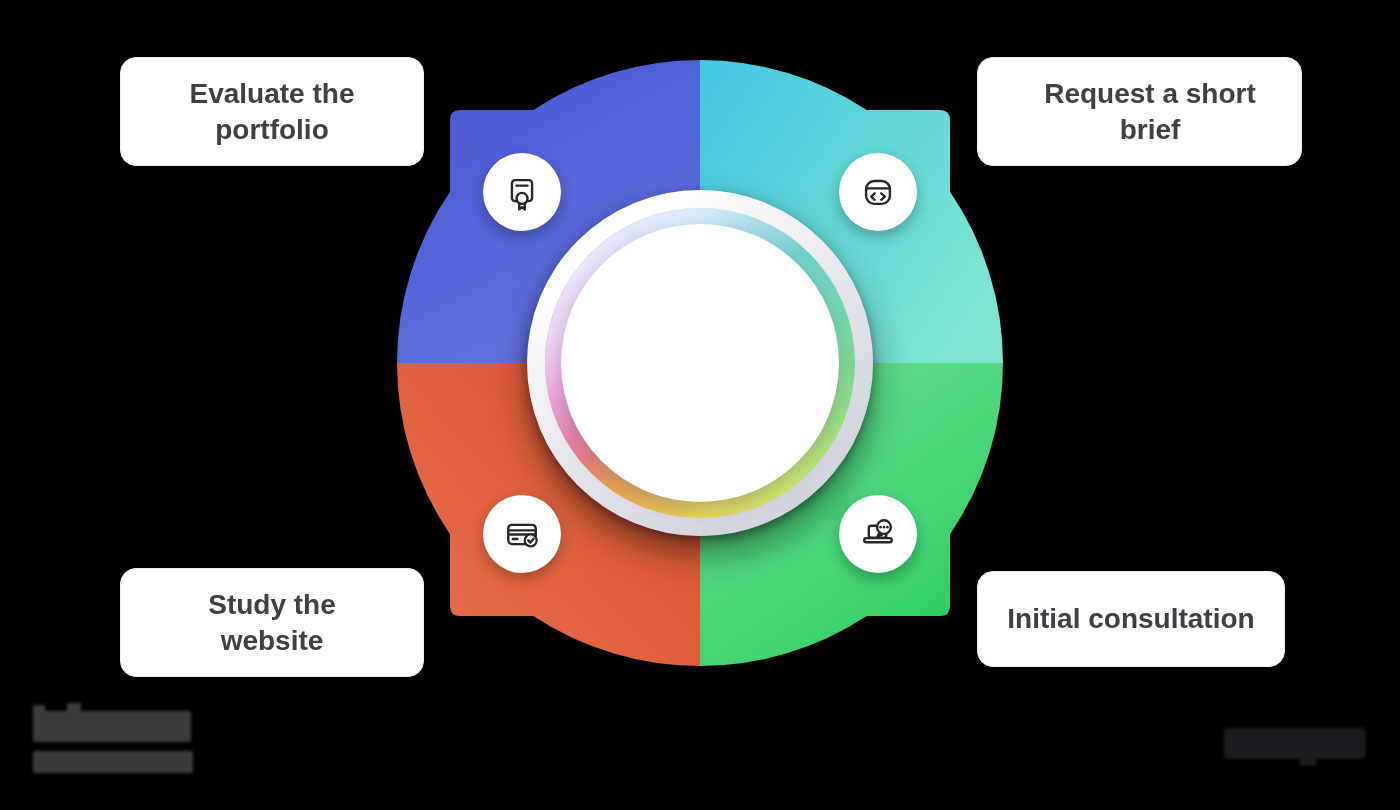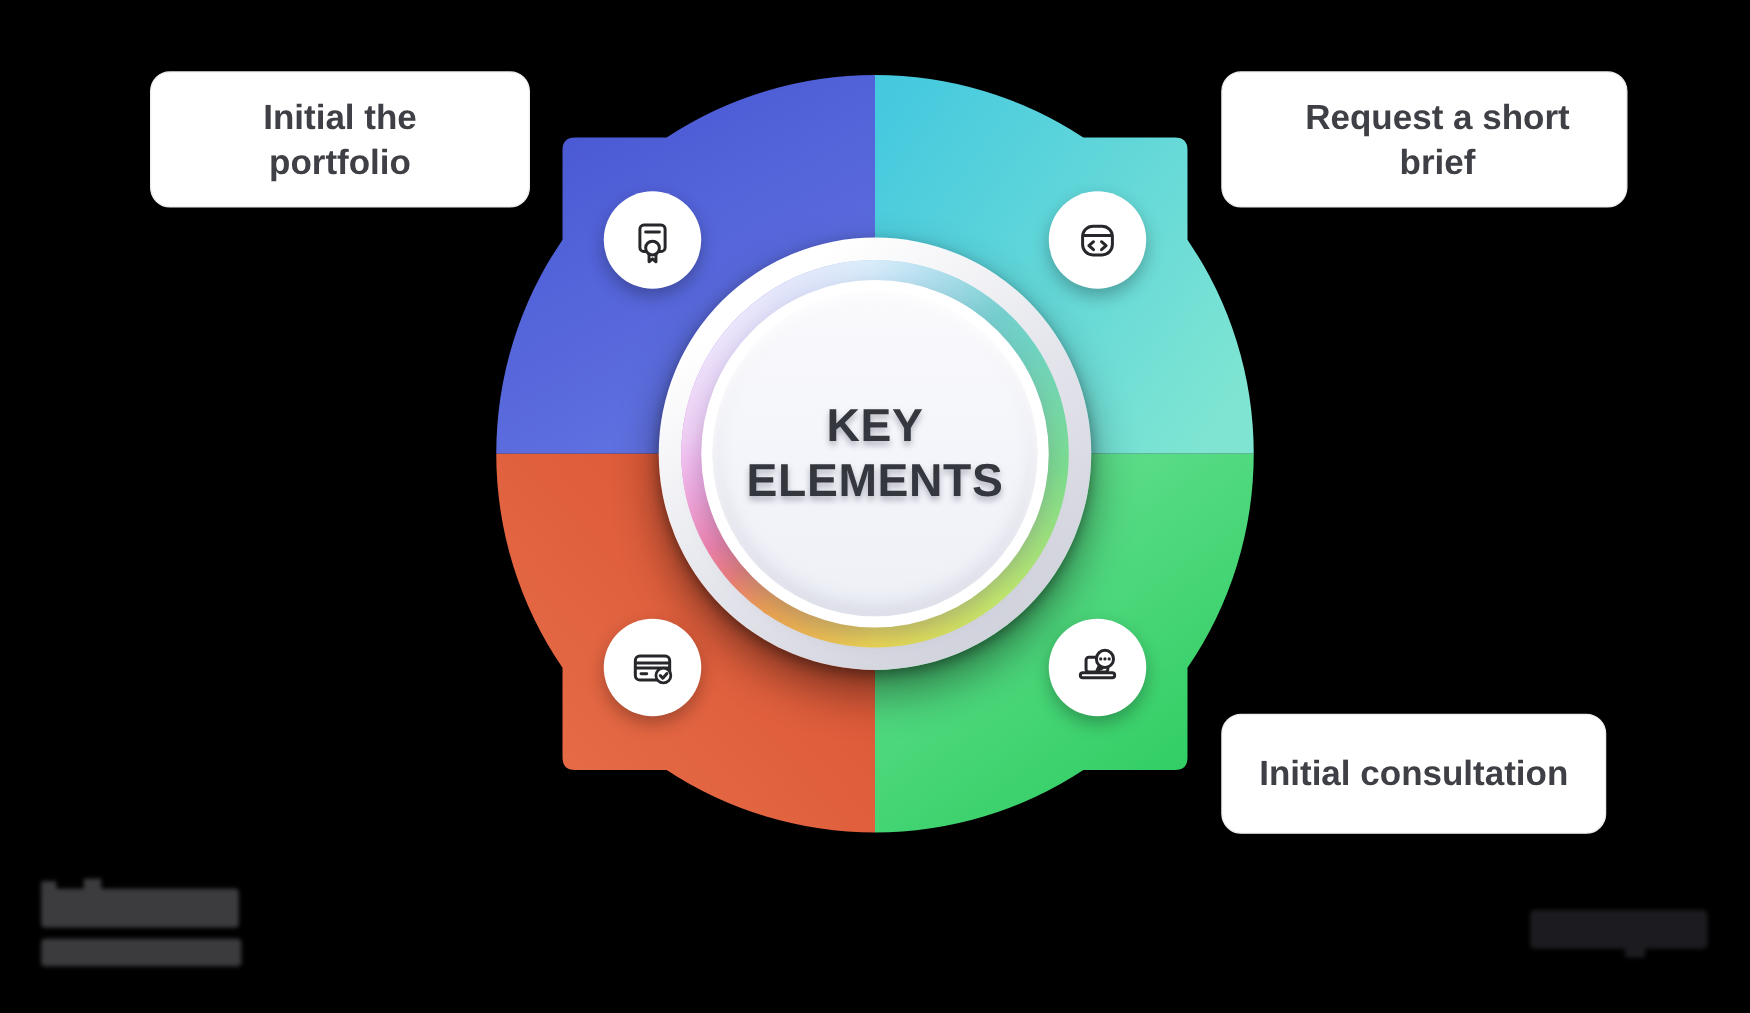--- a/index.html
+++ b/index.html
@@ -77,24 +77,20 @@
     <path fill="url(#g-blue)" d="M 700 60 A 303 303 0 0 0 533.3 110 L 460 110 Q 450 110 450 120 L 450 191.8 A 303 303 0 0 0 397 363 L 700 363 Z"></path>
     <path fill="url(#g-cyan)" d="M 700 60 A 303 303 0 0 1 866.7 110 L 940 110 Q 950 110 950 120 L 950 191.8 A 303 303 0 0 1 1003 363 L 700 363 Z"></path>
     <path fill="url(#g-orange)" d="M 700 666 A 303 303 0 0 1 533.3 616 L 460 616 Q 450 616 450 606 L 450 534.2 A 303 303 0 0 1 397 363 L 700 363 Z"></path>
     <path fill="url(#g-green)" d="M 700 666 A 303 303 0 0 0 866.7 616 L 940 616 Q 950 616 950 606 L 950 534.2 A 303 303 0 0 0 1003 363 L 700 363 Z"></path>
   </svg>
 
   <div class="hub">
     <div class="ring-rainbow"></div>
     <div class="ring-sheen"></div>
     <div class="ring-white"></div>
-    <div class="hub-inner">
-      <div class="hub-title">KEY
-ELEMENTS</div>
-    </div>
   </div>
 
   <div class="badge b-tl">
     <svg width="44" height="44" viewBox="0 0 48 48" fill="none" stroke="#26262b" stroke-width="2.6" stroke-linecap="round" stroke-linejoin="round">
       <rect x="13" y="11" width="22" height="23" rx="3.5"></rect>
       <line x1="18" y1="17" x2="30" y2="17"></line>
       <path d="M21 35.5 L21 43 L24 40.5 L27 43 L27 35.5" fill="#ffffff"></path>
       <circle cx="24" cy="31" r="6" fill="#ffffff"></circle>
     </svg>
   </div>
@@ -122,26 +118,30 @@
       <rect x="9" y="28.5" width="30" height="4.5" rx="2.2" fill="#ffffff"></rect>
       <path d="M25.5 22.5 L23.5 26.8 L28.2 24.6" fill="#ffffff"></path>
       <circle cx="30.5" cy="16.5" r="7.5" fill="#ffffff"></circle>
       <circle cx="26.8" cy="16.5" r="1.4" fill="#26262b" stroke="none"></circle>
       <circle cx="30.5" cy="16.5" r="1.4" fill="#26262b" stroke="none"></circle>
       <circle cx="34.2" cy="16.5" r="1.4" fill="#26262b" stroke="none"></circle>
     </svg>
   </div>
 
   <div class="card c-tl">
-    <span>Initial the
+    <span>Evaluate the
 portfolio</span>
   </div>
   <div class="card c-tr">
     <span>Request a short
 brief</span>
+  </div>
+  <div class="card c-bl">
+    <span>Study the
+website</span>
   </div>
   <div class="card c-br">
     <span>Initial consultation</span>
   </div>
 
   <div class="wm wm-bl1"></div>
   <div class="wm wm-bl2"></div>
   <div class="wm wm-br"></div>
 
 </div>

